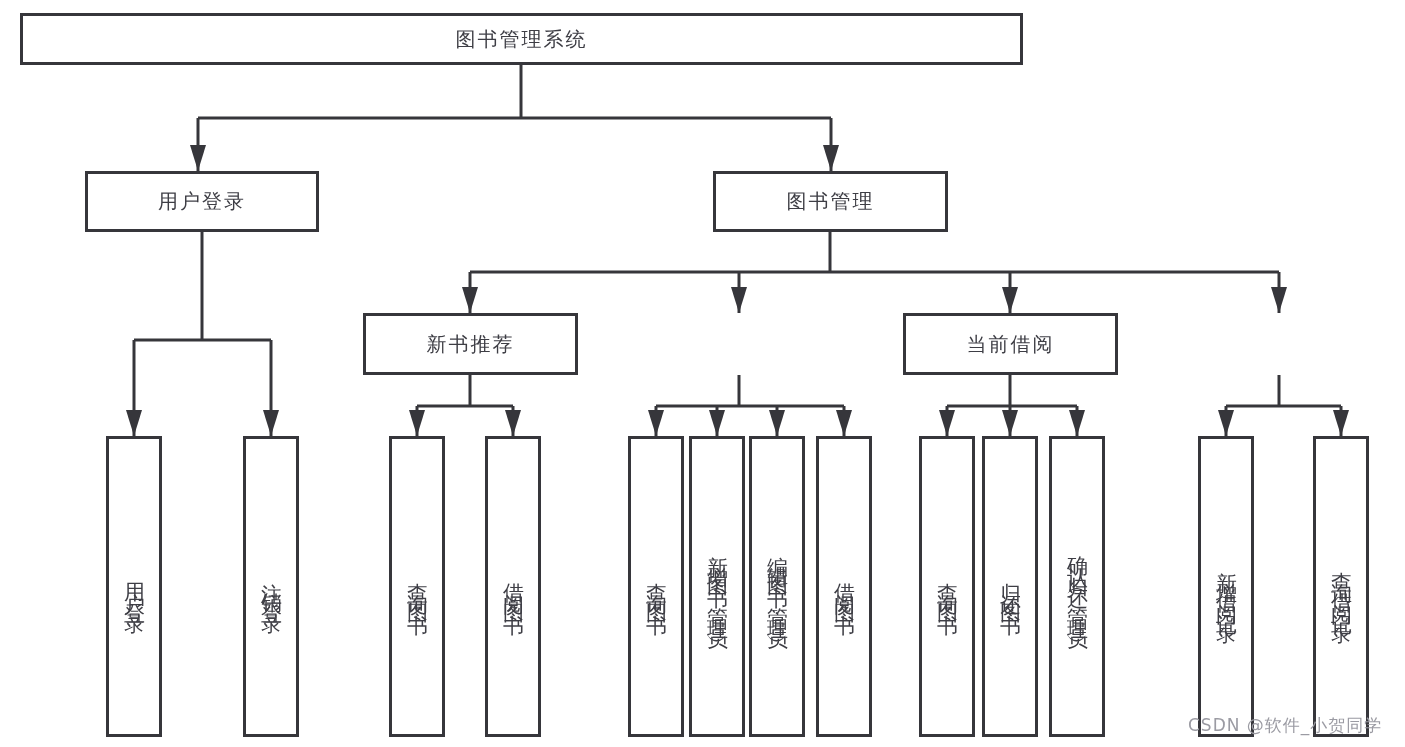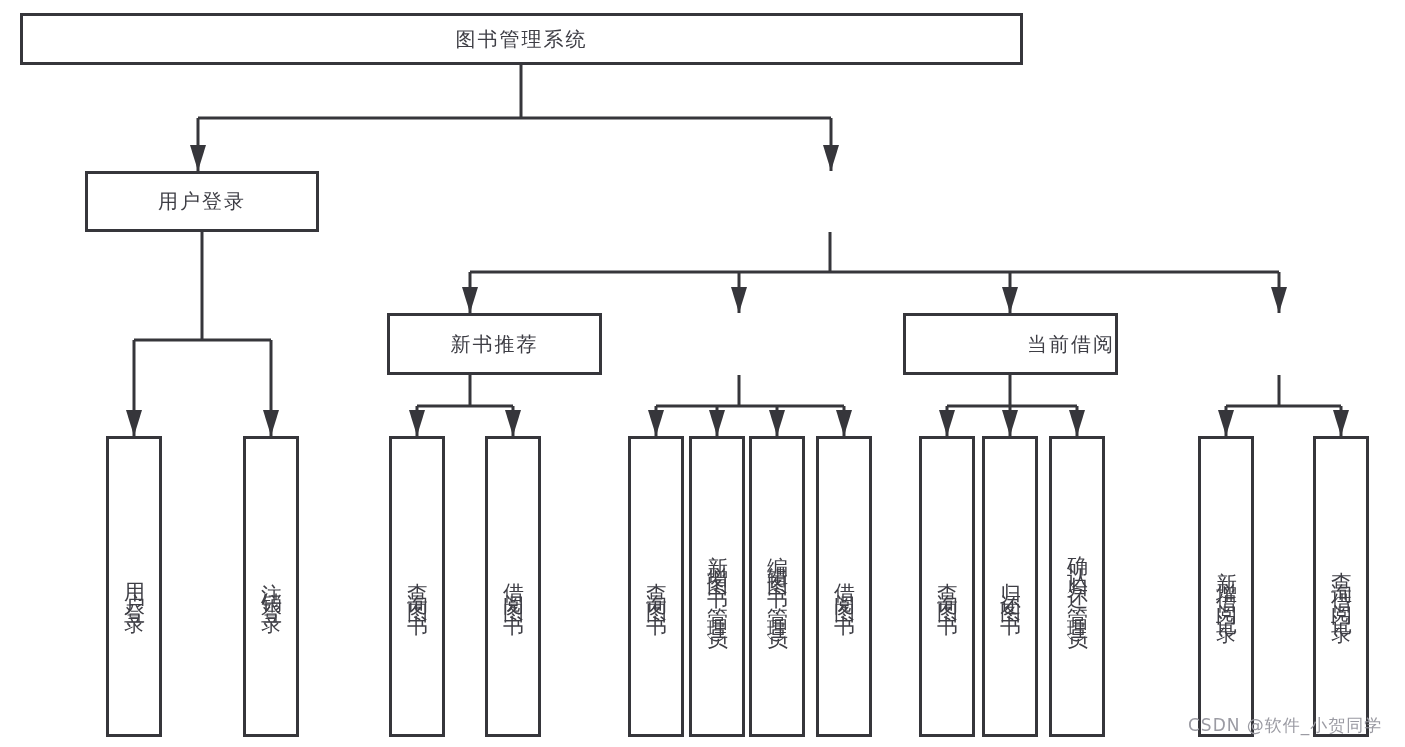--- a/index.html
+++ b/index.html
@@ -78,25 +78,28 @@
     </g>
   </svg>
 
   <div class="node" style="left:20px; top:13px; width:1003px; height:52px;">
     <span class="h-label">图书管理系统</span>
   </div>
 
   <div class="node" style="left:85px; top:171px; width:234px; height:61px;">
     <span class="h-label">用户登录</span>
   </div>
+  <div class="node" style="left:713px; top:171px; width:235px; height:61px;">
+    <span class="h-label">图书管理</span>
+  </div>
 
-  <div class="node" style="left:363px; top:313px; width:215px; height:62px;margin-left:24px;">
+  <div class="node" style="left:363px; top:313px; width:215px; height:62px;">
     <span class="h-label">新书推荐</span>
   </div>
-  <div class="node" style="left:903px; top:313px; width:215px; height:62px;justify-content:flex-end;">
+  <div class="node" style="left:903px; top:313px; width:215px; height:62px;">
     <span class="h-label">当前借阅</span>
   </div>
 
   <div class="node" style="left:106px; top:436px; width:56px; height:301px;">
     <span class="vtext">用户登录</span>
   </div>
   <div class="node" style="left:243px; top:436px; width:56px; height:301px;">
     <span class="vtext">注销登录</span>
   </div>
   <div class="node" style="left:389px; top:436px; width:56px; height:301px;">

